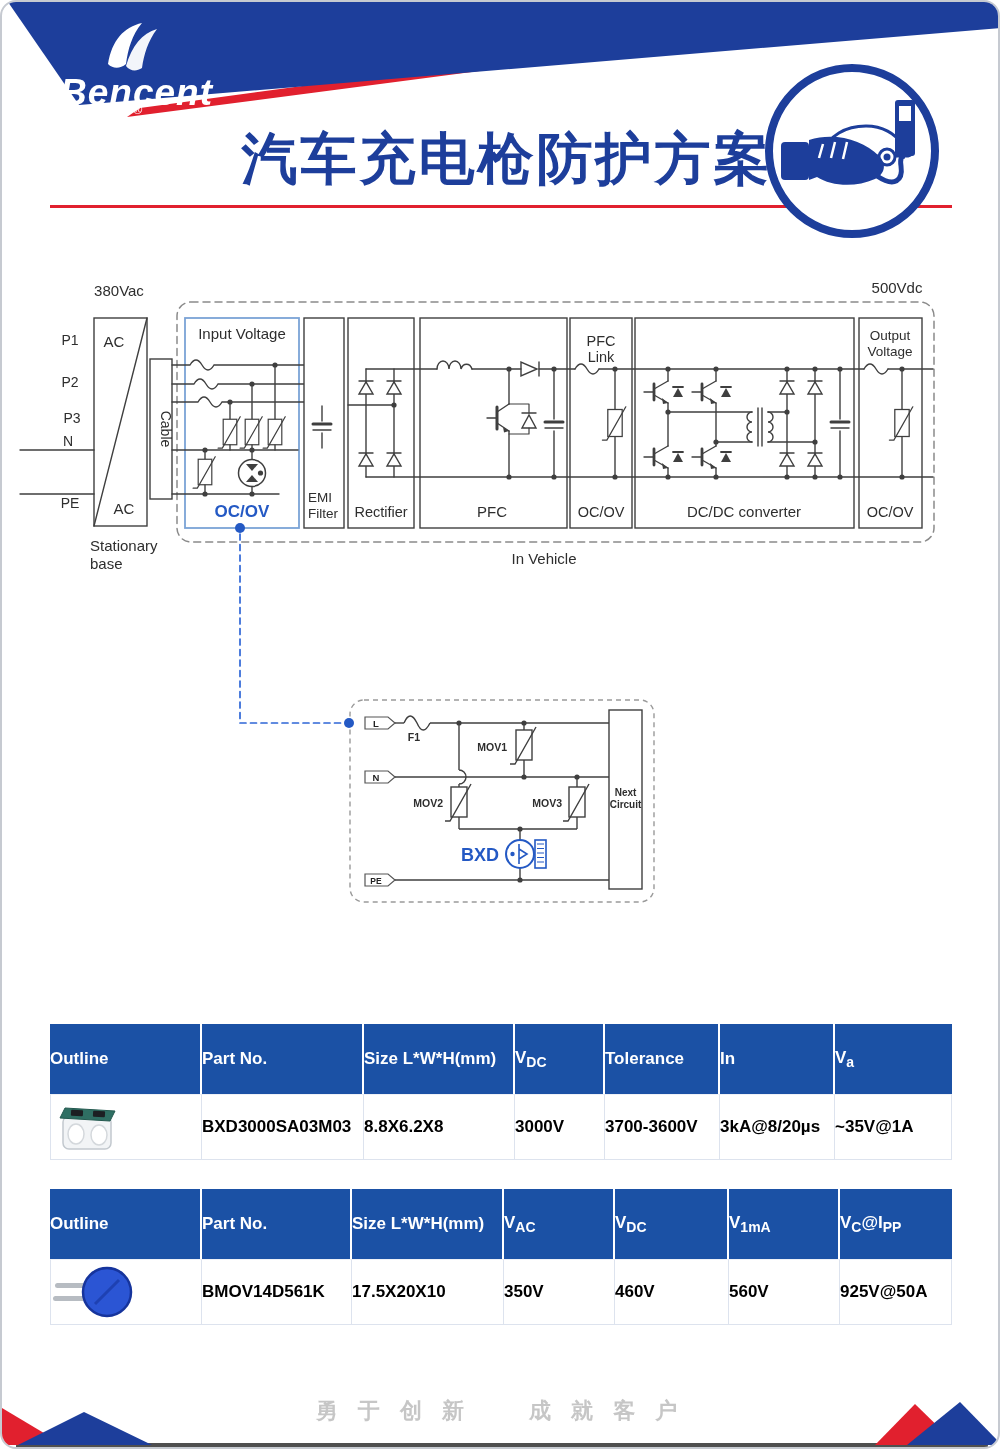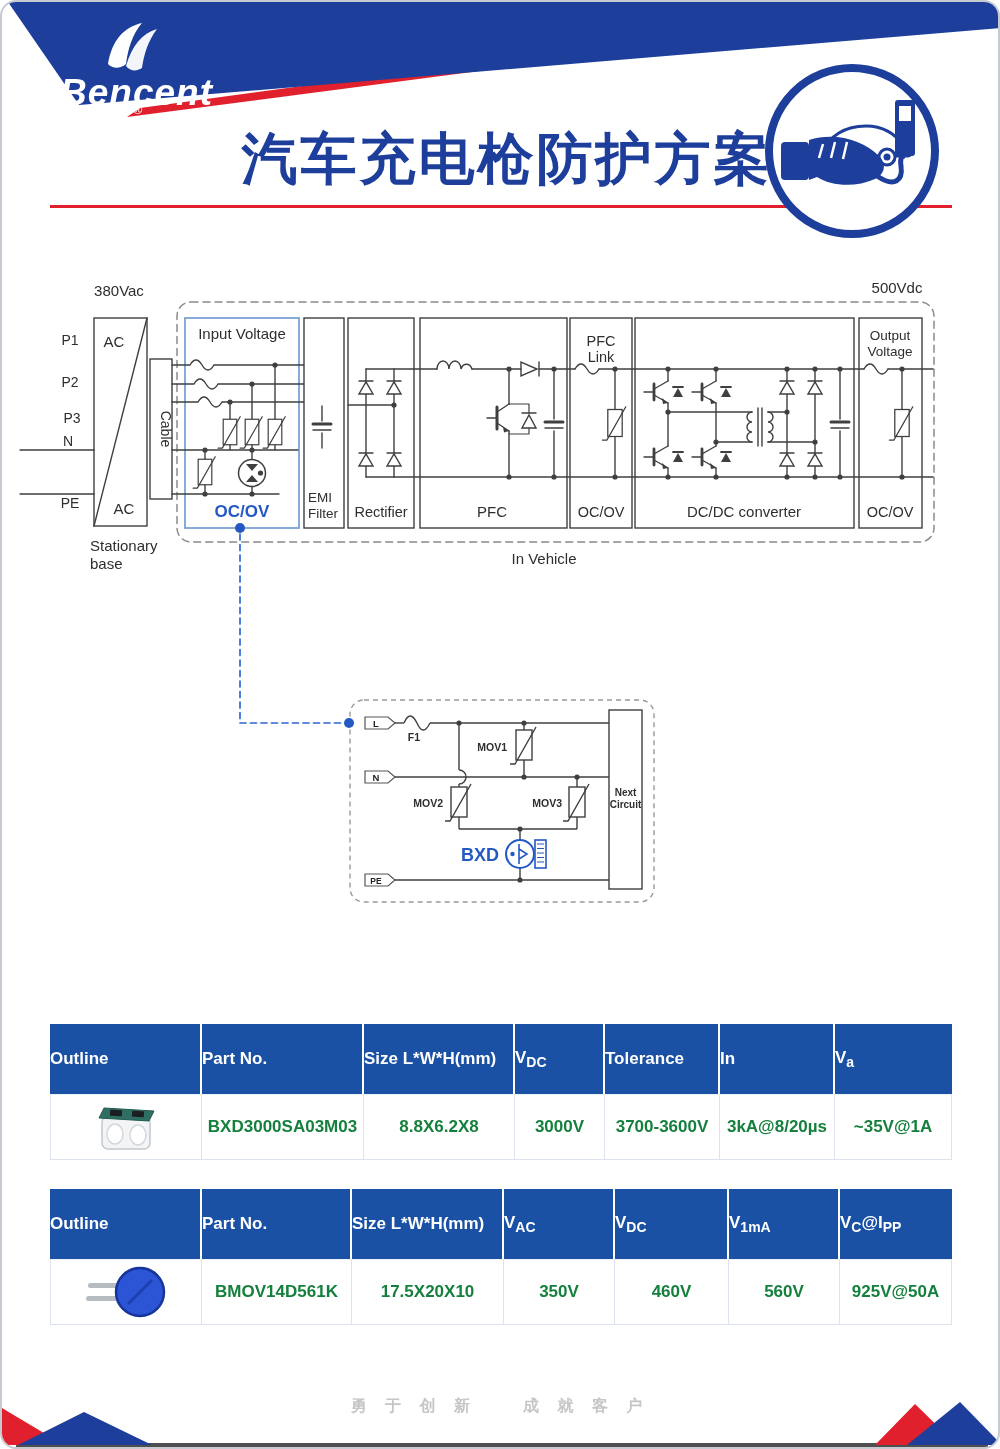--- a/index.html
+++ b/index.html
@@ -25,28 +25,28 @@
            background:#fff; border:8px solid #1d3e9b; box-sizing:border-box; z-index:2; }
   .badge svg { width:100%; height:100%; }
 
   .spec-table { position:absolute; left:48px; width:902px; border-collapse:separate; border-spacing:0;
                 table-layout:fixed; z-index:2; }
   #table1 { top:1022px; }
   #table2 { top:1187px; }
   .spec-table th { background:#1b51a5; color:#fff; font-size:17px; font-weight:bold; height:70px;
                    border-right:2px solid #ffffff; text-align:left; padding:0; }
   .spec-table th:last-child { border-right:none; }
-  .spec-table td { background:#ffffff; height:64px; text-align:center; font-size:17px; font-weight:bold;
-                   color:#15803d; border-right:1px solid #dde3ee; border-bottom:1px solid #dde3ee;
+  .spec-table td { background:#ffffff; height:64px; font-size:17px; font-weight:bold;
+                   color:#000000; border-right:1px solid #dde3ee; border-bottom:1px solid #dde3ee;
                    border-top:1px solid #eef1f7; padding:0; }
   .spec-table td:first-child { border-left:1px solid #dde3ee; }
   .spec-table sub { font-size:14px; }
   .outline-cell svg { vertical-align:middle; }
 
-  .slogan { position:absolute; top:1394px; left:0; width:100%; text-align:center; font-size:16px;
+  .slogan { position:absolute; top:1394px; left:0; width:100%; text-align:center; font-size:22px;
             color:#c6c6c6; letter-spacing:7px; font-weight:600; z-index:2; }
 </style>
 </head>
 <body>
 
 <div class="page">
 
   <svg class="layer-svg" viewBox="0 0 1000 1449">
     <defs>
 

